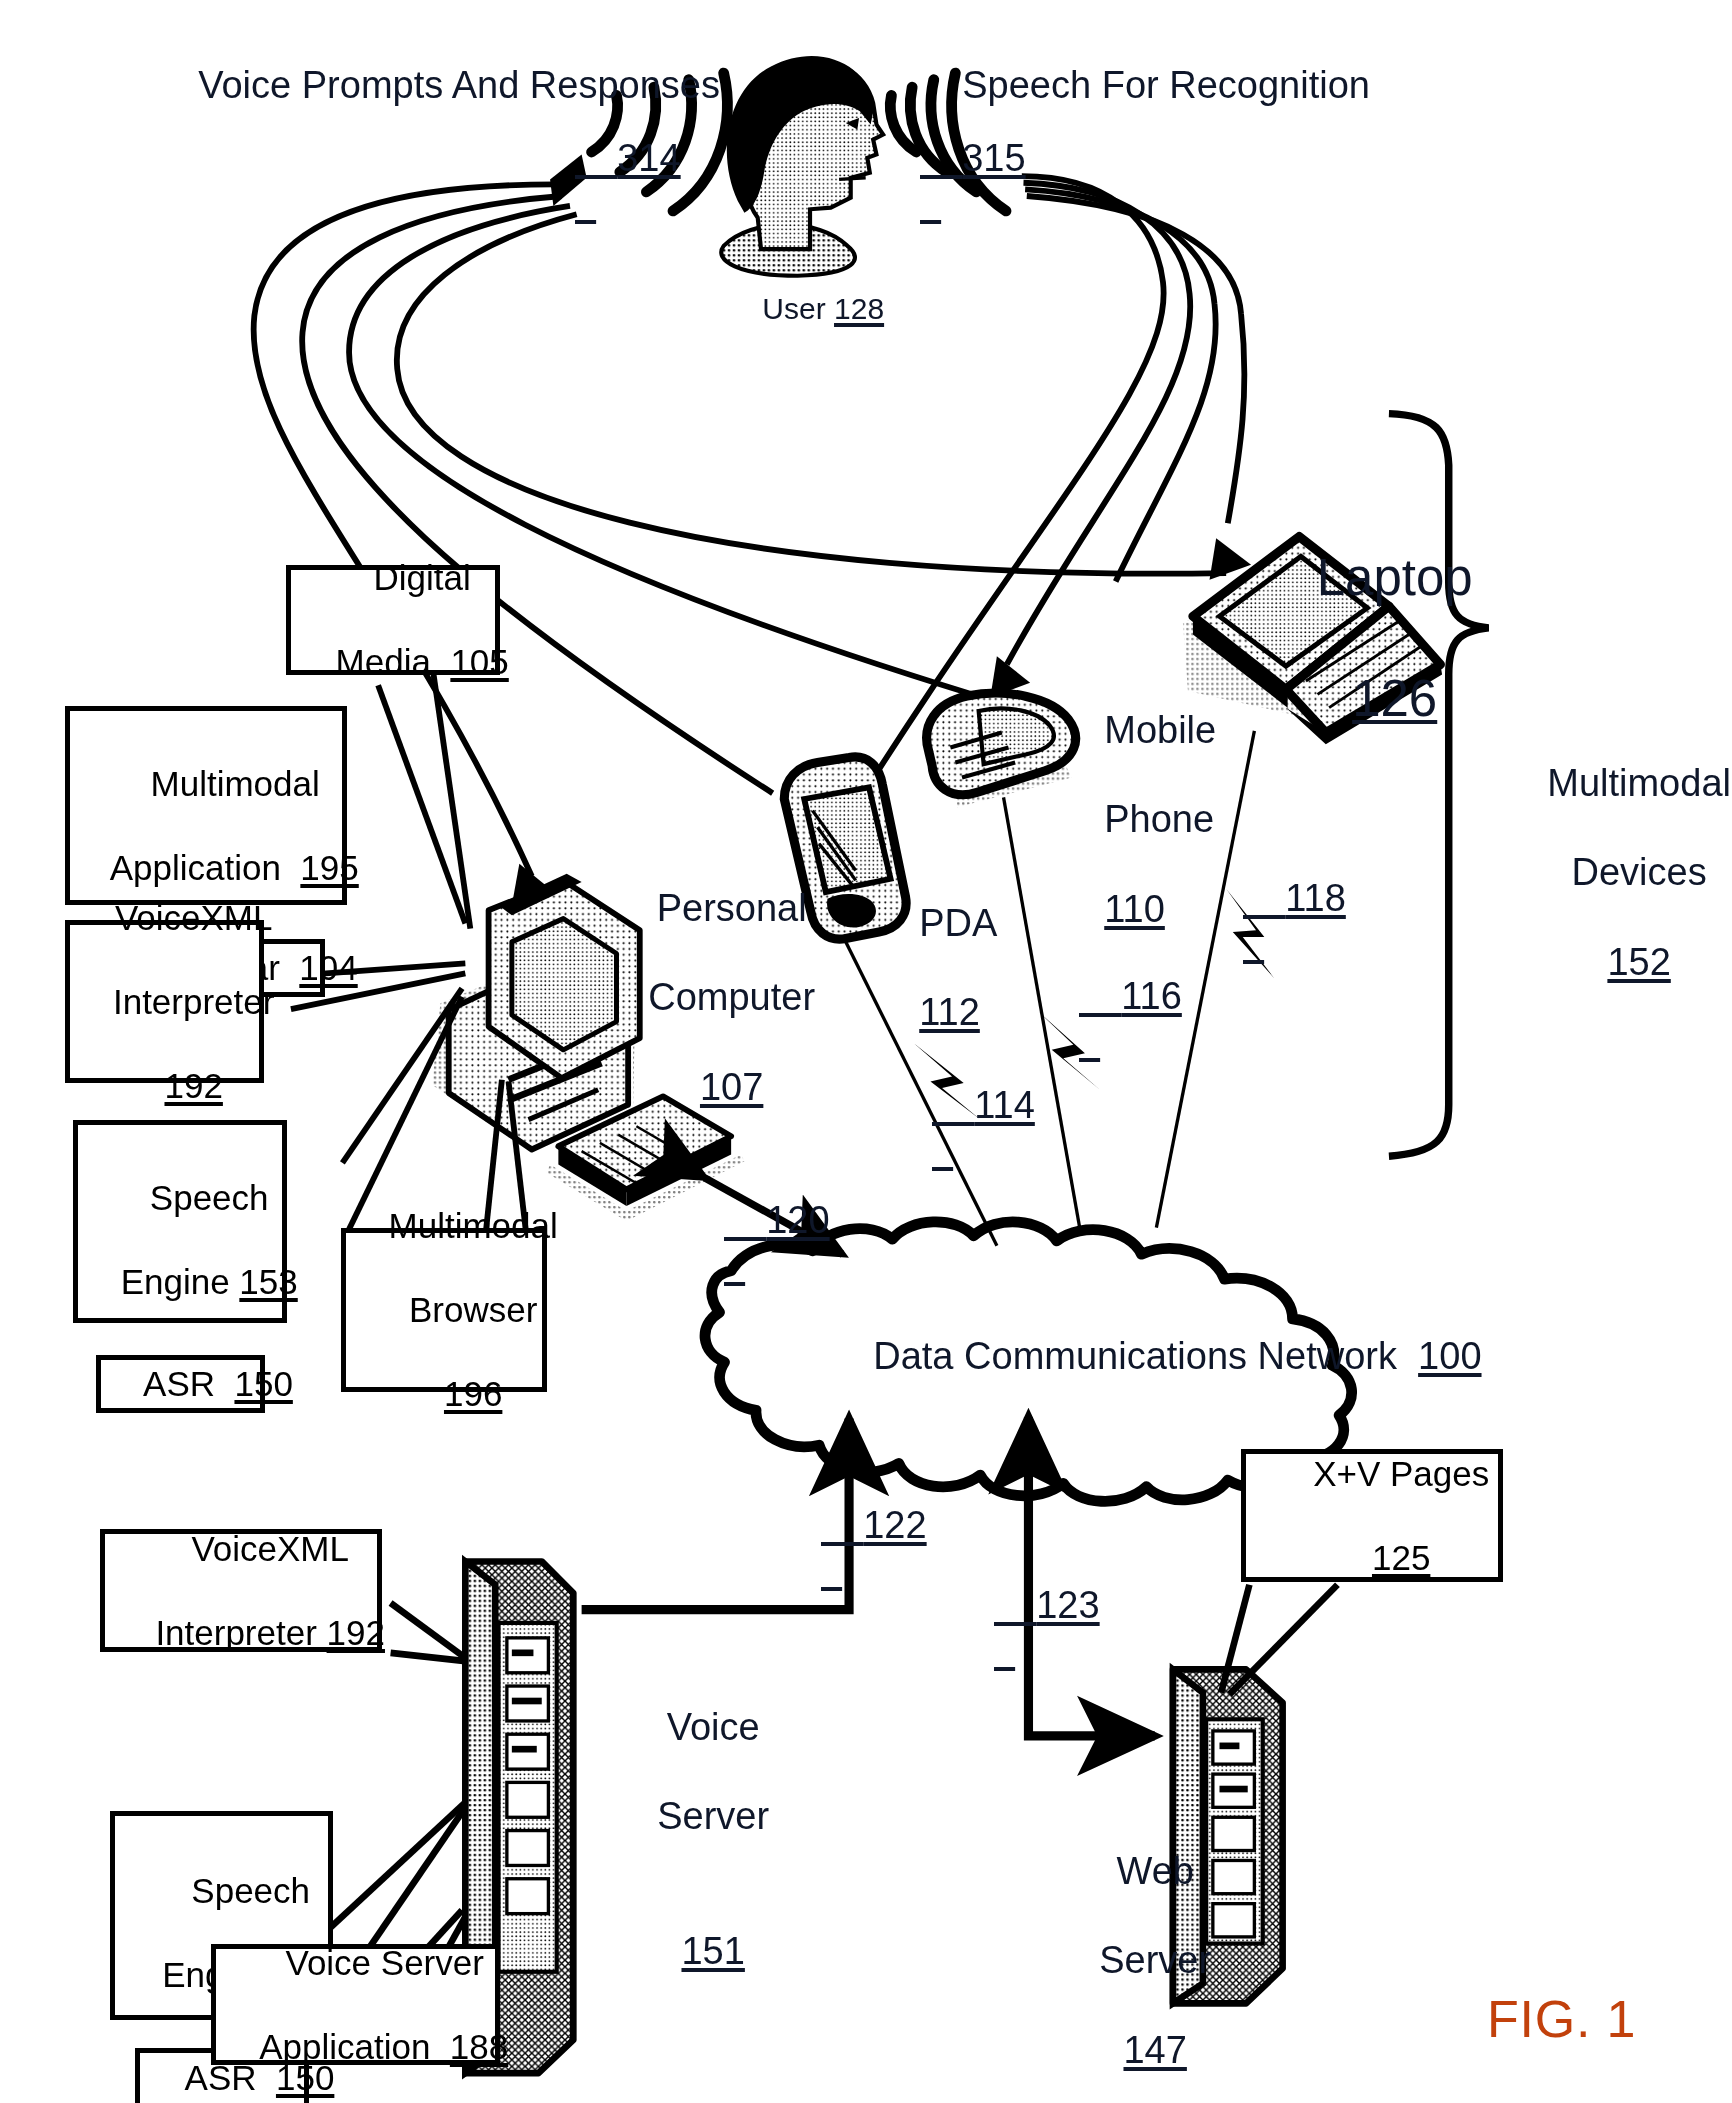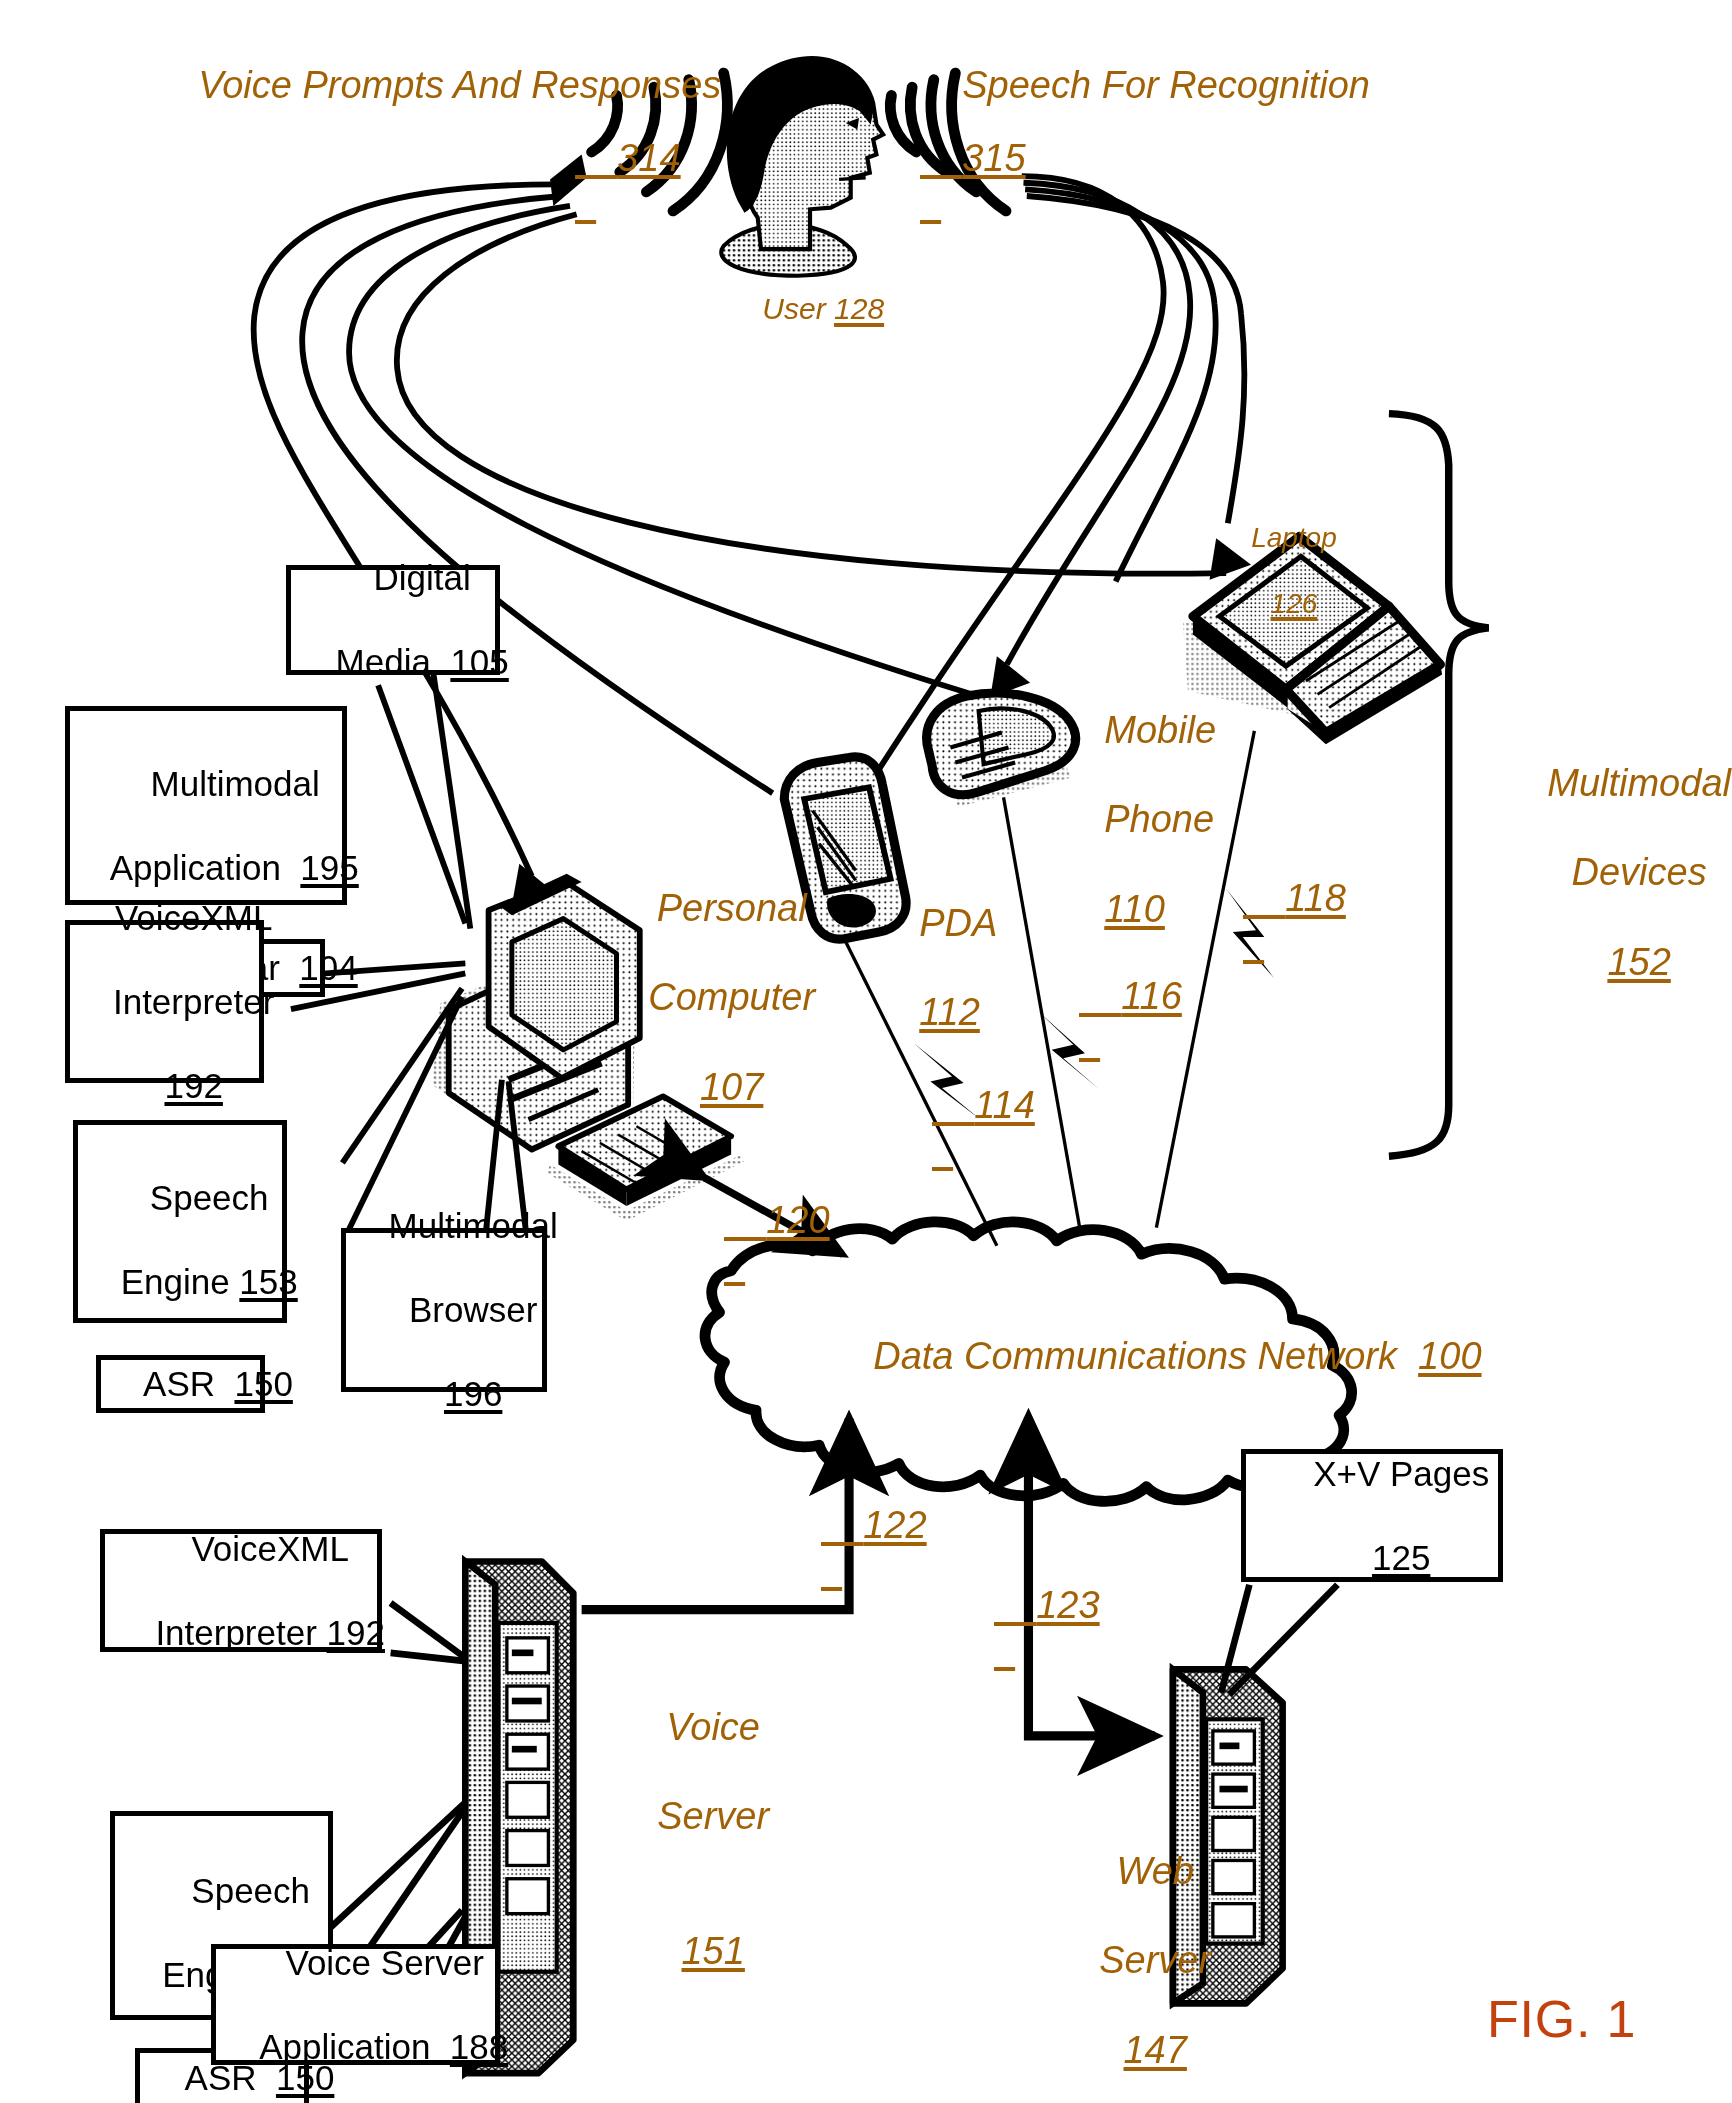--- a/index.html
+++ b/index.html
@@ -6,26 +6,25 @@
   body{font-family:"Liberation Sans", sans-serif;}
   #fig{
     position:relative;
     width:1733px;height:2103px;
     background:#ffffff;
     overflow:hidden;
   }
   #art{position:absolute;left:0;top:0;width:1733px;height:2103px;}
   .lbl{
     position:absolute;
-    color:#a16207;
+    color:#0f172a;
     font-family:"Liberation Sans", sans-serif;
     line-height:1.18;
     white-space:pre;
     font-weight:400;
-    font-style:italic;
   }
   .ctr{text-align:center;}
   .num{ text-decoration:underline; text-underline-offset:4.2px; text-decoration-thickness:4.2px;}
   .box{
     position:absolute;
     border:5px solid #000;
     background:#fff;
     box-sizing:border-box;
     display:flex;
     flex-direction:column;
@@ -422,21 +421,21 @@
     <span>PDA</span><br>
     <span class="num">112</span>
   </div>
 
   <div class="lbl" style="left:1062px;top:663px;font-size:38px;">
     <span>Mobile</span><br>
     <span>Phone</span><br>
     <span class="num">110</span>
   </div>
 
-  <div class="lbl ctr" style="left:1220px;top:488px;font-size:28px;">
+  <div class="lbl ctr" style="left:1260px;top:488px;font-size:51px;">
     <span>Laptop</span><br>
     <span class="num">126</span>
   </div>
 
   <div class="lbl ctr" style="left:1505px;top:716px;font-size:38px;">
     <span>Multimodal</span><br>
     <span>Devices</span><br>
     <span class="num">152</span>
   </div>
 

